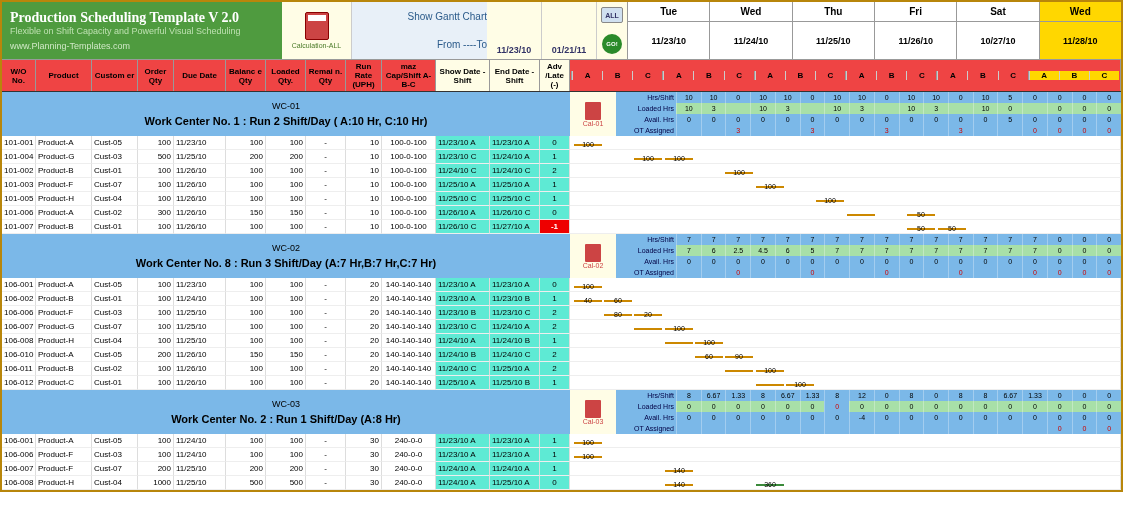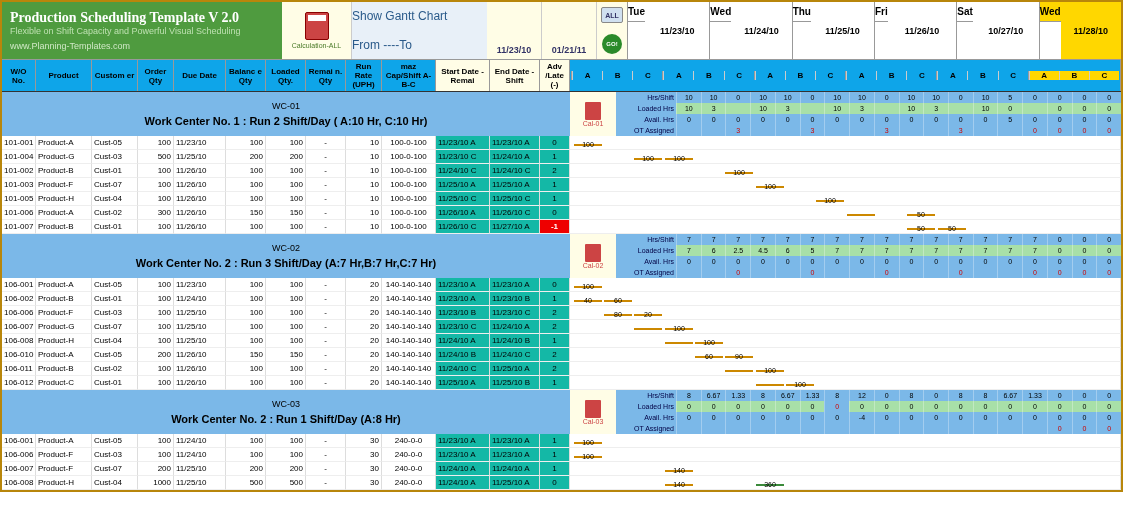--- a/index.html
+++ b/index.html
@@ -6,33 +6,33 @@
 body{font-family:Arial,sans-serif;font-size:9px;background:#fff;width:1123px;border:2px solid #b8860b}
 .hdr{display:flex;height:58px;border-bottom:1px solid #999}
 .hdr-l{width:280px;background:#4f9b3f;color:#fff;padding:12px 8px;display:flex;flex-direction:column;justify-content:center}
 .hdr-l h1{font-size:14px;font-weight:bold;font-family:Georgia,serif}
 .hdr-l .sub{font-size:9px;color:#bde0b0}
 .hdr-l .url{font-size:9px;color:#cfe8c5;margin-top:5px}
 .hdr-calc{width:70px;background:#fffde6;display:flex;flex-direction:column;align-items:center;justify-content:center;border-right:1px solid #ccc}
 .calc-icon{width:24px;height:28px;background:#c44;border:1px solid #800;position:relative;border-radius:2px}
 .calc-icon:before{content:"";position:absolute;top:2px;left:2px;right:2px;height:6px;background:#fff}
 .calc-txt{font-size:7px;color:#4a7a28;margin-top:2px}
-.hdr-gantt{width:135px;background:#e8f0f8;display:flex;flex-direction:column;align-items:flex-start;justify-content:space-around;font-size:12px;color:#336}
+.hdr-gantt{width:135px;background:#e8f0f8;display:flex;flex-direction:column;align-items:flex-end;justify-content:space-around;font-size:10px;color:#336}
 .hdr-gantt .lbl{color:#2a5a8a}
 .hdr-dates{width:110px;display:flex}
 .hdr-dates div{flex:1;display:flex;align-items:flex-end;justify-content:center;padding-bottom:4px;font-size:9px;color:#336;font-weight:bold;background:#fffde6;border-right:1px solid #ccc}
 .hdr-go{width:30px;display:flex;flex-direction:column;align-items:center;justify-content:space-around;background:#fffde6}
 .btn-all{width:22px;height:16px;background:#d0e0f0;border:1px solid #888;font-size:7px;display:flex;align-items:center;justify-content:center;color:#336;font-weight:bold;border-radius:2px}
 .btn-go{width:20px;height:20px;background:#2a8a2a;border-radius:50%;color:#fff;font-size:6px;display:flex;align-items:center;justify-content:center;font-weight:bold}
 .hdr-days{flex:1;display:flex}
-.daycol{flex:1;display:flex;flex-direction:row;border-left:1px solid #999}
+.daycol{flex:1;display:flex;flex-direction:column;border-left:1px solid #999}
 .daycol.sun .dn,.daycol.sun .dd{background:#ffd700}
 .dn{height:20px;display:flex;align-items:center;justify-content:center;font-weight:bold;font-size:10px;border-bottom:1px solid #999}
 .dd{flex:1;display:flex;align-items:center;justify-content:center;font-size:9px;font-weight:bold}
-.colhdr{display:flex;height:32px;background:#0ea5e9;border-bottom:1px solid #333}
+.colhdr{display:flex;height:32px;background:#ef4444;border-bottom:1px solid #333}
 .colhdr>div{border-right:1px solid #999;display:flex;align-items:center;justify-content:center;text-align:center;font-size:8px;font-weight:bold;padding:1px}
 .c-wo{width:34px}.c-prod{width:56px}.c-cust{width:46px}.c-oq{width:36px}.c-due{width:52px}.c-bal{width:40px}.c-ld{width:40px}.c-rem{width:40px}.c-rate{width:36px}.c-cap{width:54px}.c-sd{width:54px;background:#fffde6}.c-ed{width:50px;background:#fffde6}.c-adv{width:30px;background:#fffde6}
 .abc-wrap{flex:1;display:flex}
 .abc{flex:1;display:flex;align-items:center;justify-content:center;border-left:1px solid #ccc;font-size:8px;font-weight:bold}
 .daycol.sun .abc{background:#ffd700}
 .wc-hdr{display:flex;background:#7bb8e8}
 .wc-hdr .wc-left{width:568px;display:flex;flex-direction:column;align-items:center;justify-content:center;padding:2px 0}
 .wc-code{font-size:9px;color:#000;margin-bottom:4px}
 .wc-title{font-size:11px;font-weight:bold;color:#000}
 .wc-hdr .wc-cal{width:46px;background:#fffde6;display:flex;flex-direction:column;align-items:center;justify-content:center}
@@ -42,21 +42,21 @@
 .wc-lbls div{height:11px;line-height:11px}
 .wc-hdr .wc-data{flex:1;display:flex}
 .wc-dcol{flex:1;display:flex}
 .wc-dsub{flex:1;display:flex;flex-direction:column}
 .wc-dsub div{height:11px;line-height:11px;text-align:center;font-size:7px;border-left:1px solid rgba(255,255,255,.3)}
 .bg-grn{background:#a8e0a8}.bg-blu{background:#7bb8e8}.bg-red{color:#c00}
 .row{display:flex;height:14px;font-size:8px}
 .row>div{border-right:1px solid #ddd;border-bottom:1px solid #eee;display:flex;align-items:center;padding:0 2px;overflow:hidden;white-space:nowrap}
 .row .num{justify-content:flex-end}
 .row .ctr{justify-content:center}
-.bg-yl{background:#14b8a6}
+.bg-yl{background:#5eead4}
 .row .adv-red{background:#e00;color:#fff;font-weight:bold}
 .gantt-area{flex:1;display:flex;position:relative}
 .gcol{flex:1;display:flex;border-left:1px solid #e0e0e0}
 .gsub{flex:1;position:relative}
 .gsub.sA{background:#e8f4e8}.gsub.sB{background:#e0ecf8}.gsub.sC{background:#ede0f8}
 .row:nth-child(odd) .gsub.sA{background:#d8ecd8}.row:nth-child(odd) .gsub.sB{background:#d0e0f0}.row:nth-child(odd) .gsub.sC{background:#e0d0f0}
 .gsub.sun{background:#ffd700!important}
 .bar{position:absolute;top:1px;bottom:1px;left:1px;right:1px;background:#ffb84d;border:1px solid #cc8800;font-size:7px;display:flex;align-items:center;justify-content:center;color:#000}
 .bar.grn{background:#6cc06c;border-color:#3a8a3a}
 </style>
@@ -117,21 +117,21 @@
       <div class="c-wo">W/O No.</div>
       <div class="c-prod">Product</div>
       <div class="c-cust">Custom er</div>
       <div class="c-oq">Order Qty</div>
       <div class="c-due">Due Date</div>
       <div class="c-bal">Balanc e Qty</div>
       <div class="c-ld">Loaded Qty.</div>
       <div class="c-rem">Remai n. Qty</div>
       <div class="c-rate">Run Rate (UPH)</div>
       <div class="c-cap">maz Cap/Shift A-B-C</div>
-      <div class="c-sd">Start Date - Remai</div>
+      <div class="c-sd">Show Date - Shift</div>
       <div class="c-ed">End Date - Shift</div>
       <div class="c-adv">Adv /Late (-)</div>
       <div class="abc-wrap">
         <div class="daycol" style="flex-direction:row">
           <div class="abc">A</div>
           <div class="abc">B</div>
           <div class="abc">C</div>
         </div>
         <div class="daycol" style="flex-direction:row">
           <div class="abc">A</div>
@@ -643,21 +643,21 @@
         <div class="gcol">
           <div class="gsub sA sun"></div>
           <div class="gsub sB sun"></div>
           <div class="gsub sC sun"></div>
         </div>
       </div>
     </div>
     <div class="wc-hdr">
       <div class="wc-left">
         <div class="wc-code">WC-02</div>
-        <div class="wc-title">Work Center No. 2 :  Run 3 Shift/Day (A:7 Hr,B:7 Hr,C:7 Hr)</div>
+        <div class="wc-title">Work Center No. 8 :  Run 3 Shift/Day (A:7 Hr,B:7 Hr,C:7 Hr)</div>
       </div>
       <div class="wc-cal">
         <div class="wc-cal-ic"></div>
         <div class="wc-cal-txt">Cal-02</div>
       </div>
       <div class="wc-lbls">
         <div>Hrs/Shift</div>
         <div>Loaded Hrs</div>
         <div>Avail. Hrs</div>
         <div>OT Assigned</div>

